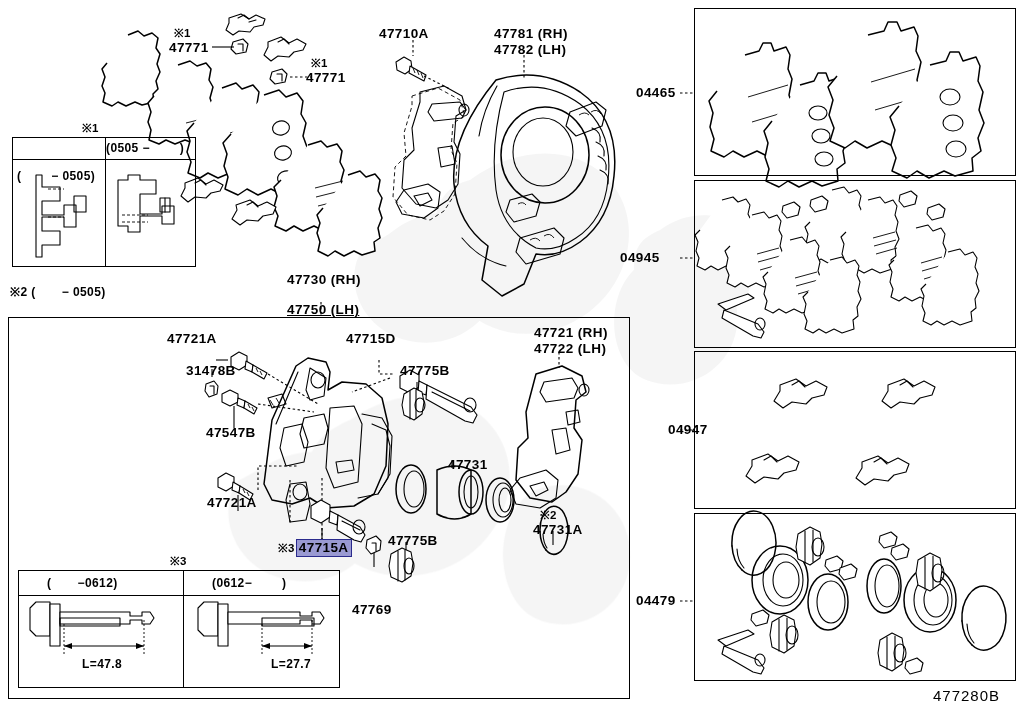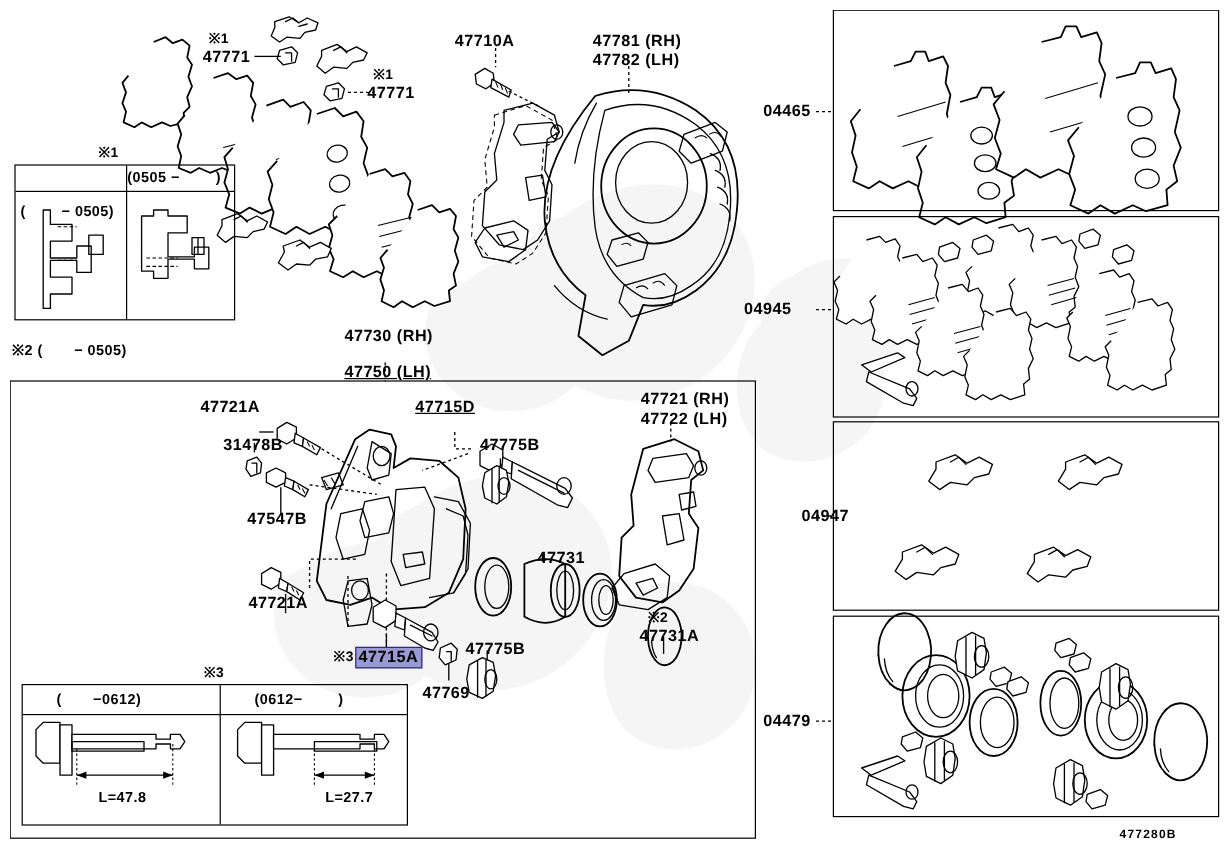--- a/index.html
+++ b/index.html
@@ -25,21 +25,21 @@
     font-weight: bold;
     font-size: 13.5px;
     letter-spacing: 0.4px;
     white-space: pre;
     color: #000;
     line-height: 15px;
   }
   .lbl.sm { font-size: 12px; }
   .lbl.ast { font-size: 11.5px; font-weight: bold; }
   .lbl.dim { font-size: 12px; font-weight: bold; }
-  .lbl.foot { font-size: 10px; font-weight: bold; letter-spacing: 1px; text-align: right; }
+  .lbl.foot { font-size: 15px; font-weight: normal; letter-spacing: 1px; text-align: right; }
 
   .highlight {
     background: #9a9ad2;
     border: 1.5px solid #2a2a8c;
     padding: 0px 2px 1px 2px;
     color: #000;
   }
 
   
   .panel {
@@ -542,37 +542,37 @@
   <div class="lbl" style="left:494px; top:42px;">47782 (LH)</div>
 
   <div class="lbl" style="left:287px; top:272px;">47730 (RH)</div>
   <div class="lbl" style="left:287px; top:302px;text-decoration:underline;">47750 (LH)</div>
 
   <div class="lbl" style="left:167px; top:331px;">47721A</div>
   <div class="lbl" style="left:186px; top:363px;">31478B</div>
   <div class="lbl" style="left:206px; top:425px;">47547B</div>
   <div class="lbl" style="left:207px; top:495px;">47721A</div>
 
-  <div class="lbl" style="left:346px; top:331px;text-decoration:underline;">47715D</div>
+  <div class="lbl" style="left:346px; top:331px;">47715D</div>
   <div class="lbl" style="left:400px; top:363px;">47775B</div>
 
   <div class="lbl" style="left:534px; top:325px;">47721 (RH)</div>
   <div class="lbl" style="left:534px; top:341px;">47722 (LH)</div>
 
   <div class="lbl" style="left:448px; top:457px;">47731</div>
   <div class="lbl ast" style="left:540px; top:508px;">※2</div>
   <div class="lbl" style="left:533px; top:522px;">47731A</div>
 
   <div style="position:absolute; left:278px; top:539px; display:flex; align-items:center;">
     <span class="lbl ast" style="position:static; margin-right:1px;">※3</span>
     <span class="lbl highlight" style="position:static;">47715A</span>
   </div>
 
   <div class="lbl" style="left:388px; top:533px;">47775B</div>
-  <div class="lbl" style="left:352px; top:570px;">47769</div>
+  <div class="lbl" style="left:352px; top:602px;">47769</div>
 
   <div class="lbl ast" style="left:82px; top:121px;">※1</div>
   <div class="lbl sm" style="left:17px; top:141px;margin-top:28px;">(        − 0505)</div>
   <div class="lbl sm" style="left:106px; top:141px;">(0505 −        )</div>
   <div class="lbl sm" style="left:10px; top:285px;">※2 (       − 0505)</div>
 
   <div class="lbl ast" style="left:170px; top:554px;">※3</div>
   <div class="lbl sm" style="left:47px; top:576px;">(       −0612)</div>
   <div class="lbl sm" style="left:212px; top:576px;">(0612−        )</div>
   <div class="lbl dim" style="left:82px; top:657px;">L=47.8</div>

